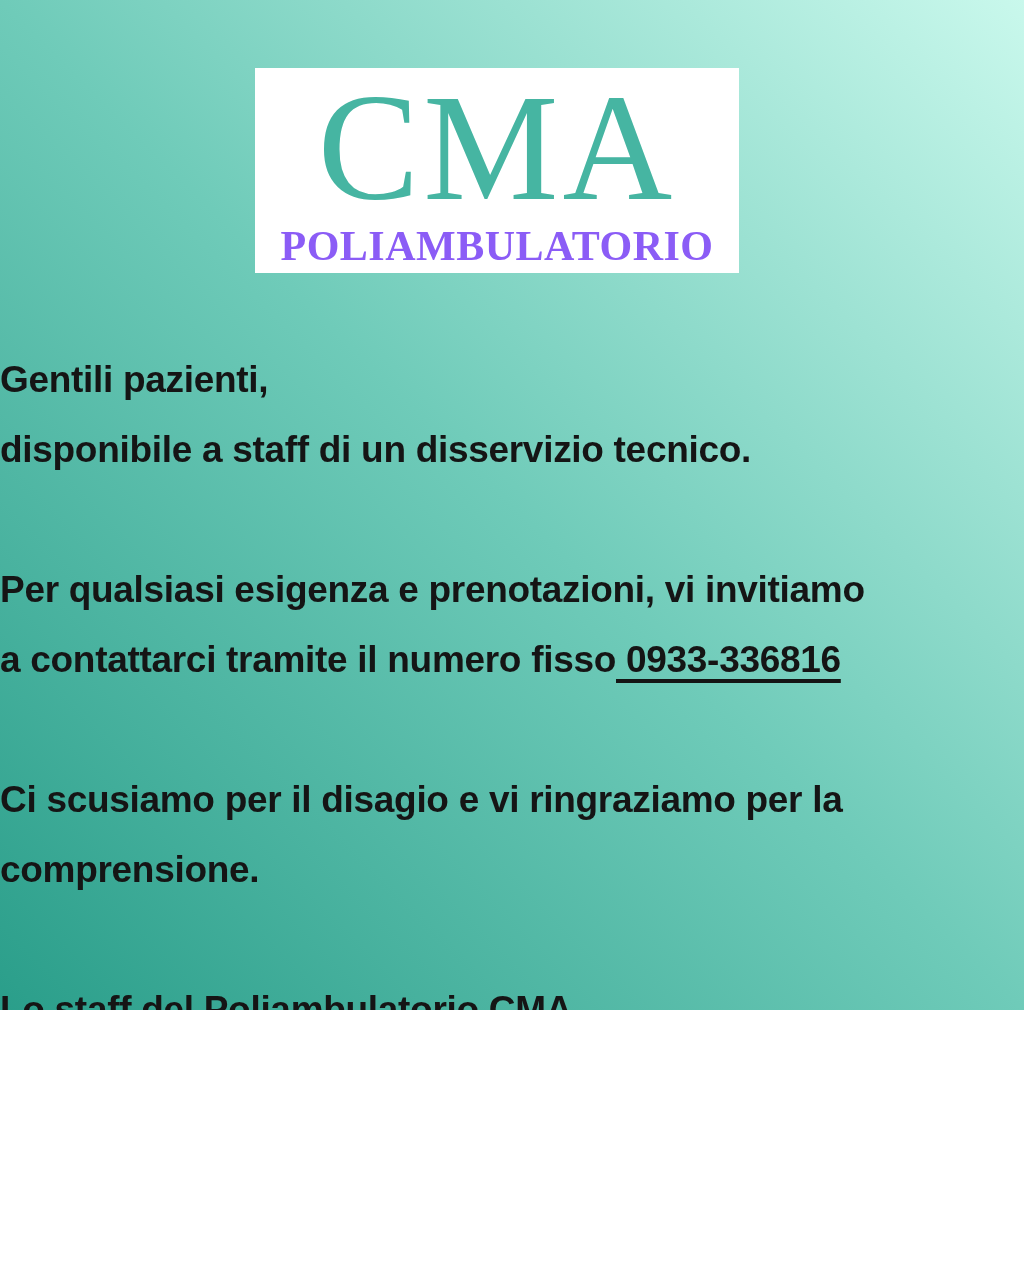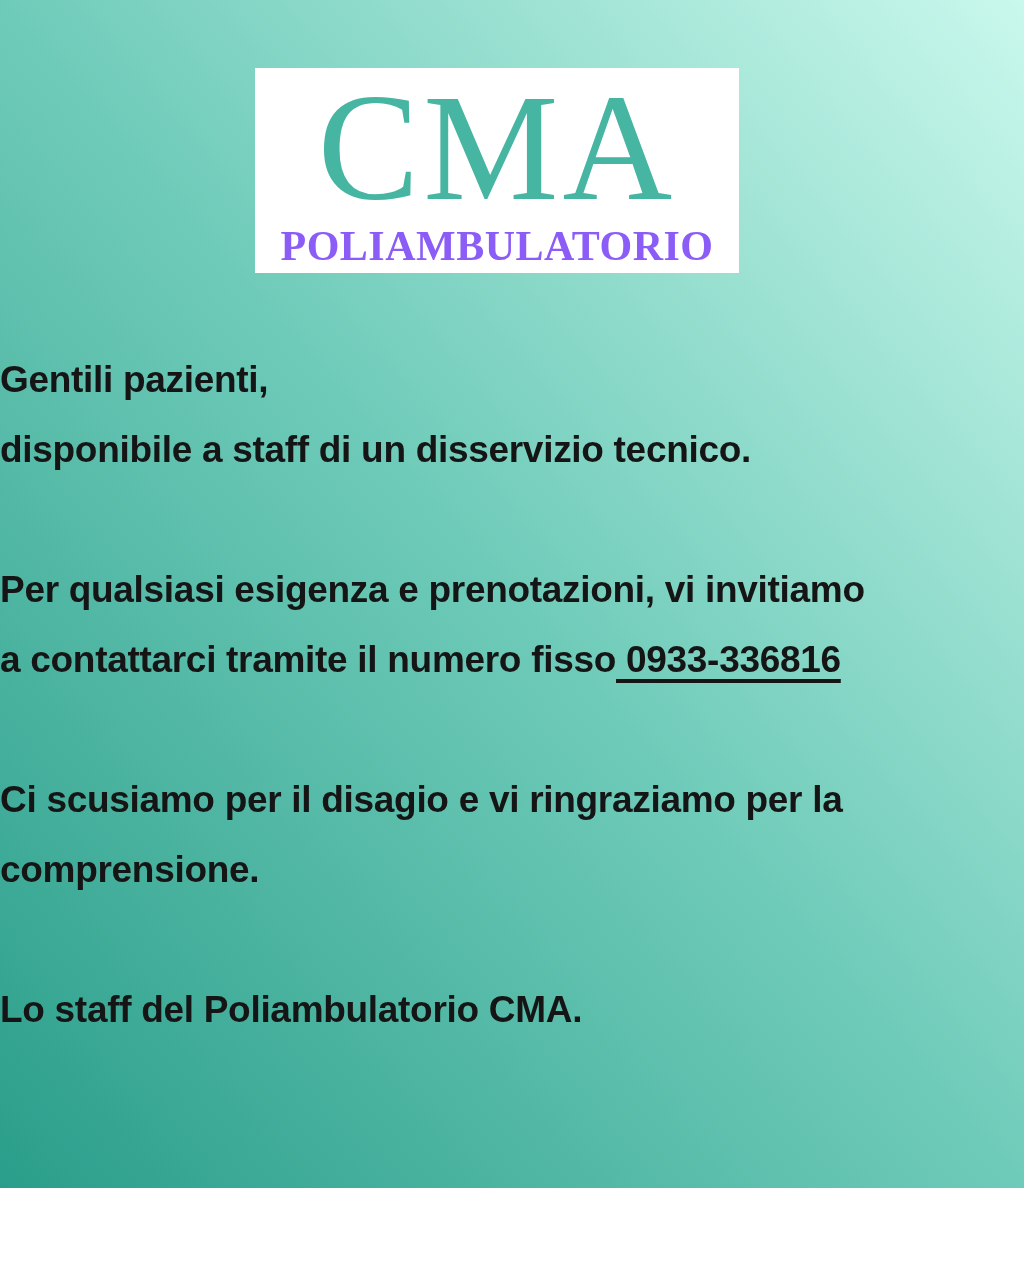--- a/index.html
+++ b/index.html
@@ -1,19 +1,19 @@
 <!DOCTYPE html>
 <html><head>
 <meta charset="utf-8">
 <style>
   html, body { margin: 0; padding: 0; }
   .canvas {
     position: relative;
     width: 1024px;
-    height: 1188px;
+    height: 1010px;
     overflow: hidden;
     background: linear-gradient(to top right, #2a9e8a 0%, #6fcbb9 50%, #c9f8ec 100%);
     font-family: "Liberation Sans", "DejaVu Sans", sans-serif;
   }
   .logo-box {
     position: absolute;
     left: 255px;
     top: 68px;
     width: 484px;
     height: 205px;

